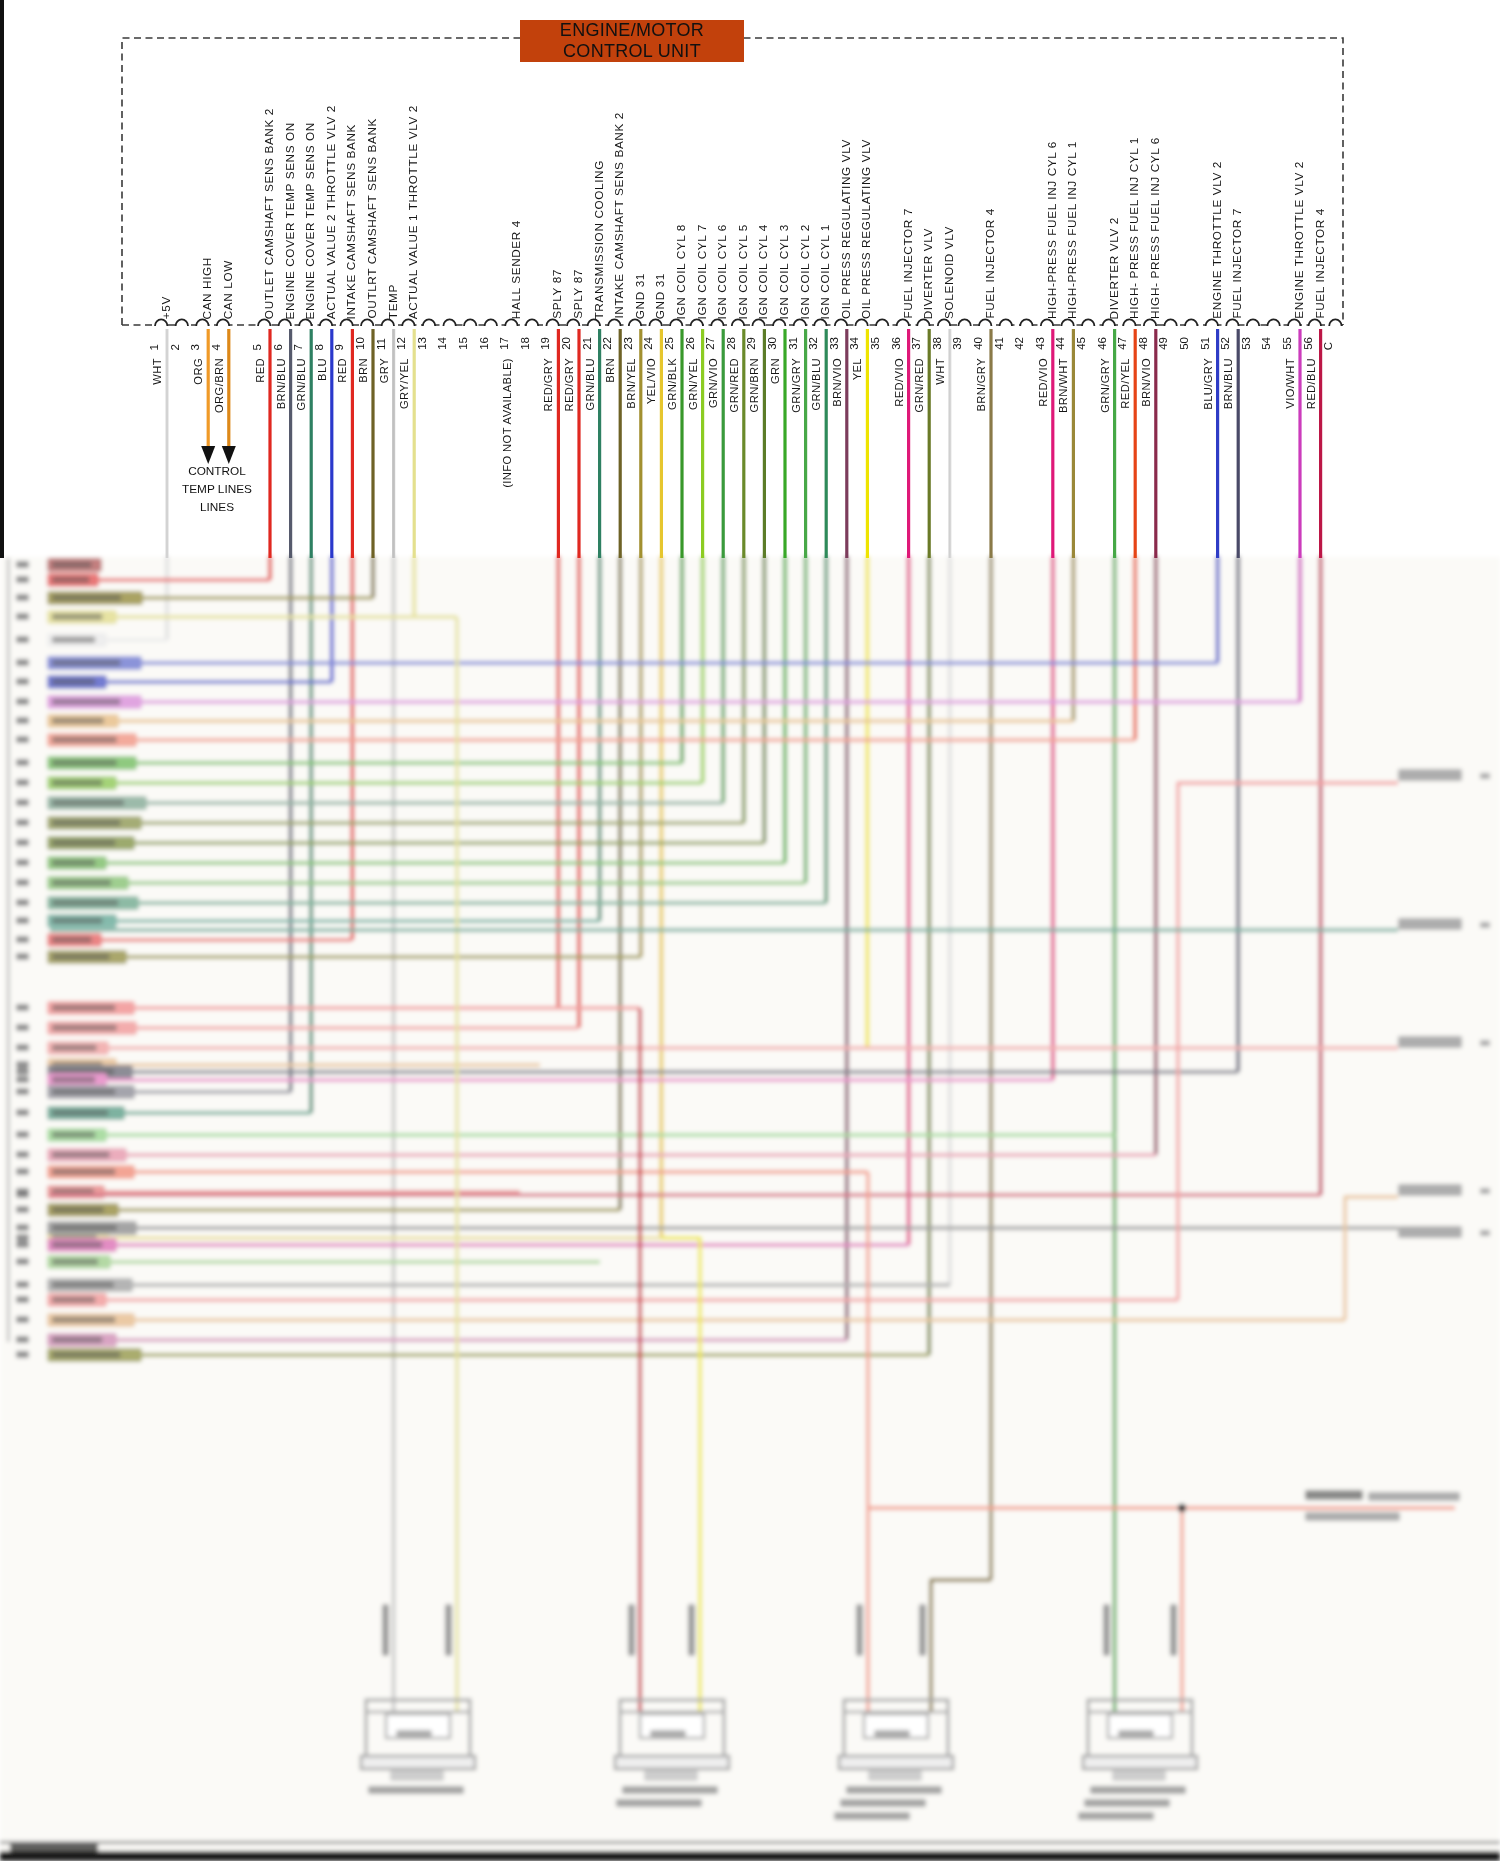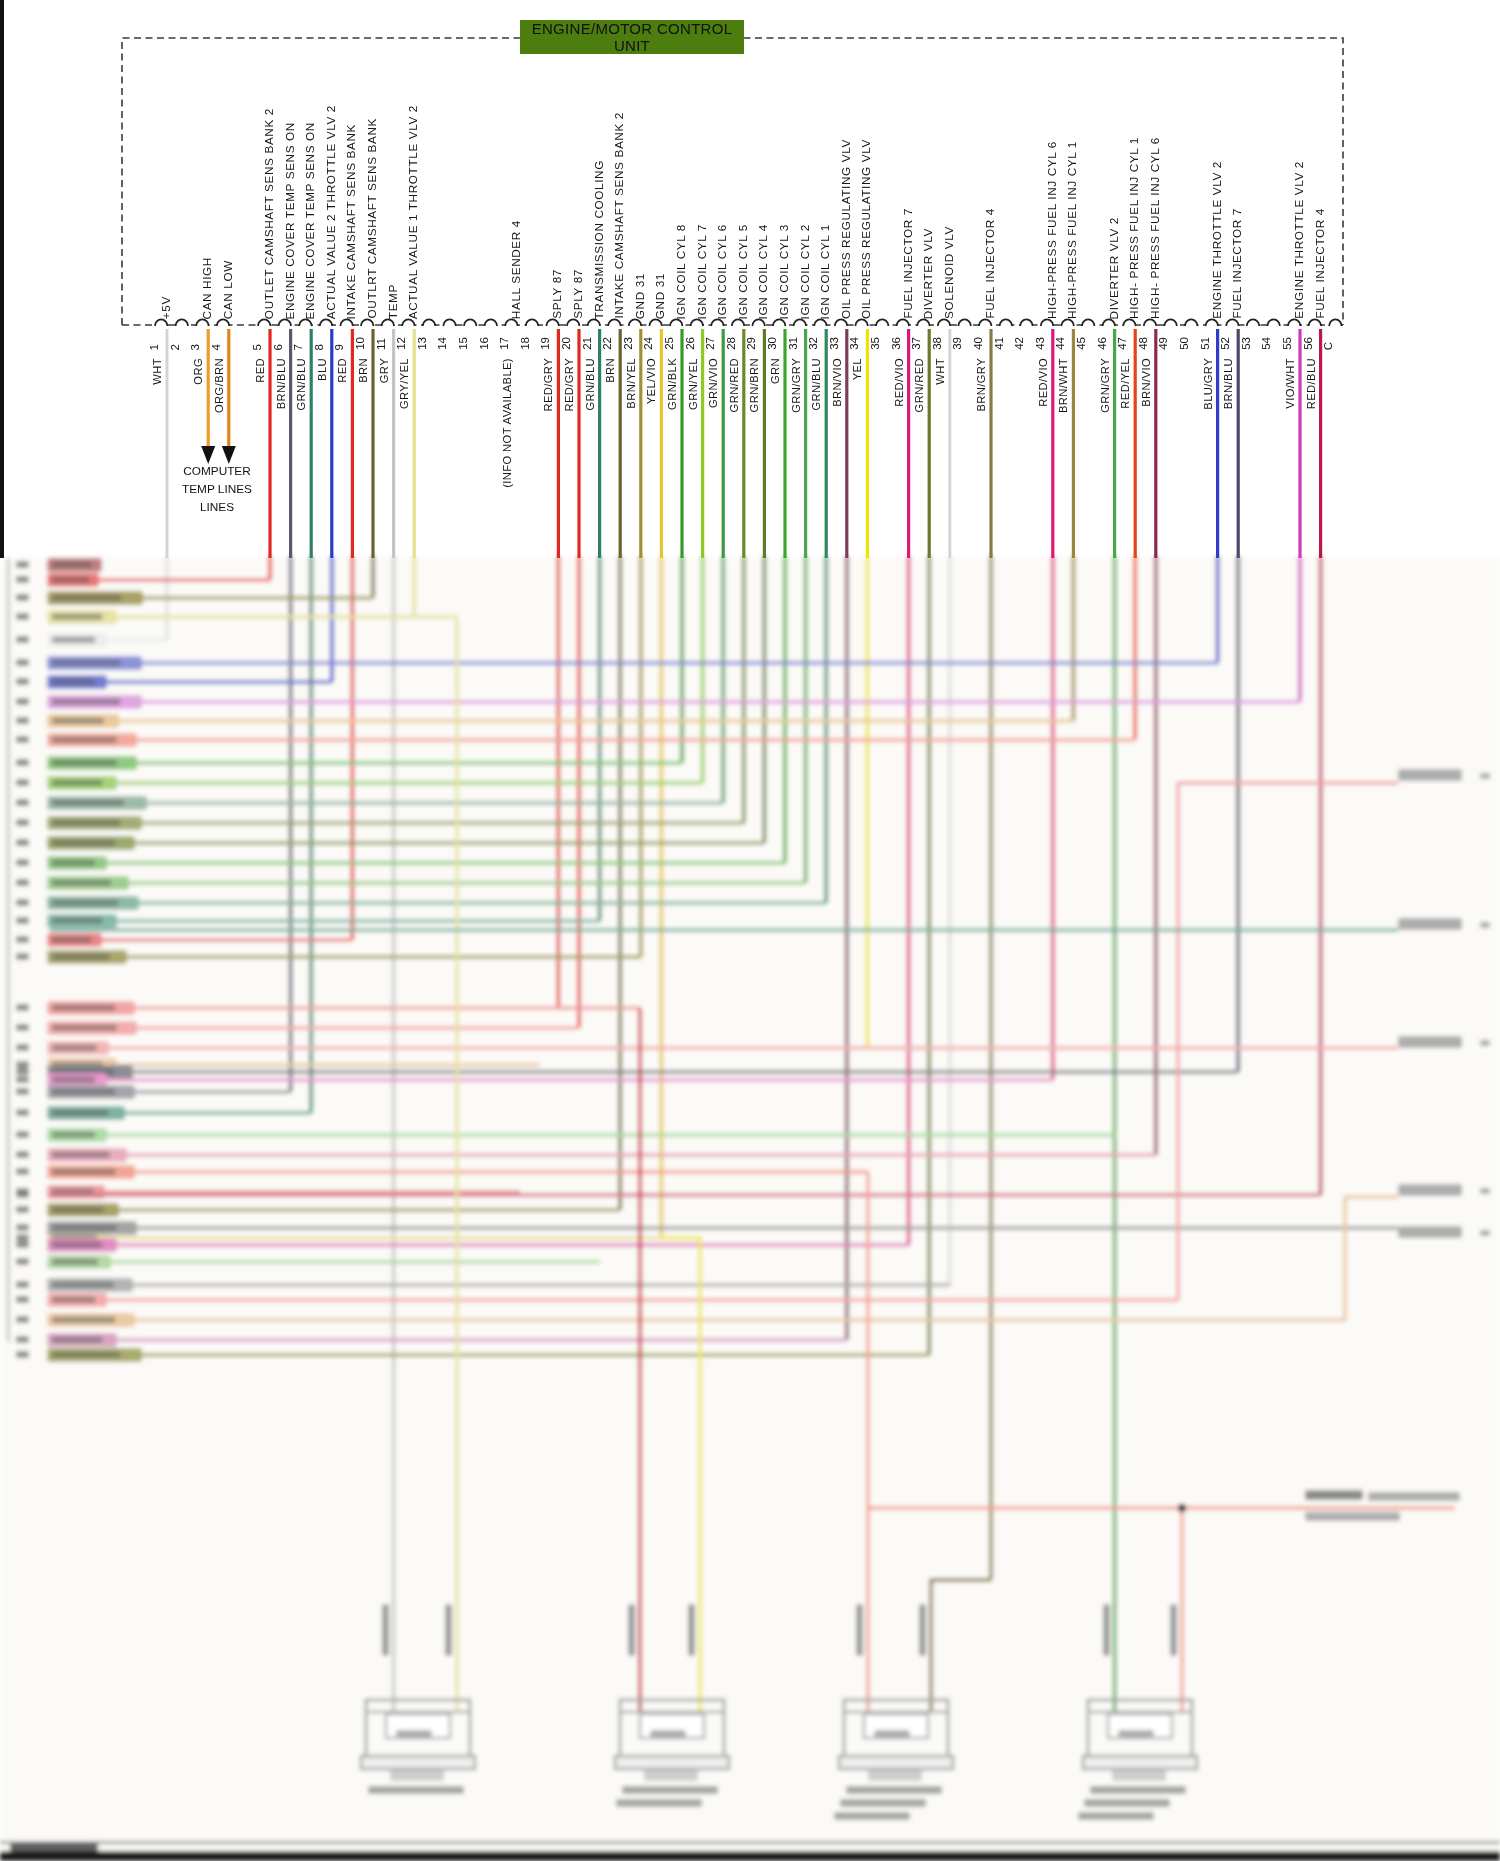--- a/index.html
+++ b/index.html
@@ -5,21 +5,21 @@
   html,body{margin:0;padding:0;background:#888;}
   .stage{position:relative;width:1500px;height:1861px;background:#fff;overflow:hidden;
          font-family:"Liberation Sans",sans-serif;}
   #art{position:absolute;left:0;top:0;}
   .v{position:absolute;writing-mode:vertical-rl;transform:rotate(180deg);white-space:nowrap;
      color:#161616;line-height:14px;}
   .num{font-size:11.5px;}
   .lab{font-size:11.8px;letter-spacing:.6px;}
   .wc{font-size:11.2px;letter-spacing:.4px;}
   .ecu-title{position:absolute;left:520px;top:20px;width:212px;text-align:center;
-     font-size:15px;color:#111;background:#4d7c0f;padding:0 6px;letter-spacing:.3px;}
+     font-size:18px;color:#111;background:#c2410c;padding:0 6px;letter-spacing:.3px;}
   .note{position:absolute;left:148px;top:462px;width:138px;text-align:center;
      font-size:11.8px;color:#111;line-height:18px;}
 </style>
 </head>
 <body>
 
 <div class="stage">
   <svg id="art" width="1500" height="1861">
       <defs>
         <filter id="bl" x="-20%" y="-20%" width="140%" height="140%">
@@ -703,17 +703,17 @@
       <span class="v wc" style="left: 1303.6px; top: 358px;">RED/BLU</span>
     </div>
       <div class="pin">
       <span class="v num" style="left: 1321.2px; bottom: 1511px;">C</span>
       <span class="v lab" style="left: 1333.2px; bottom: 1542px;"></span>
       <span class="v wc" style="left: 1324.2px; top: 358px;"></span>
     </div>
     </div>
 
   <div class="note">
-    <div>COMPUTER</div>
+    <div>CONTROL</div>
     <div>TEMP LINES</div>
     <div>LINES</div>
   </div>
 </div>
 
 </body></html>

